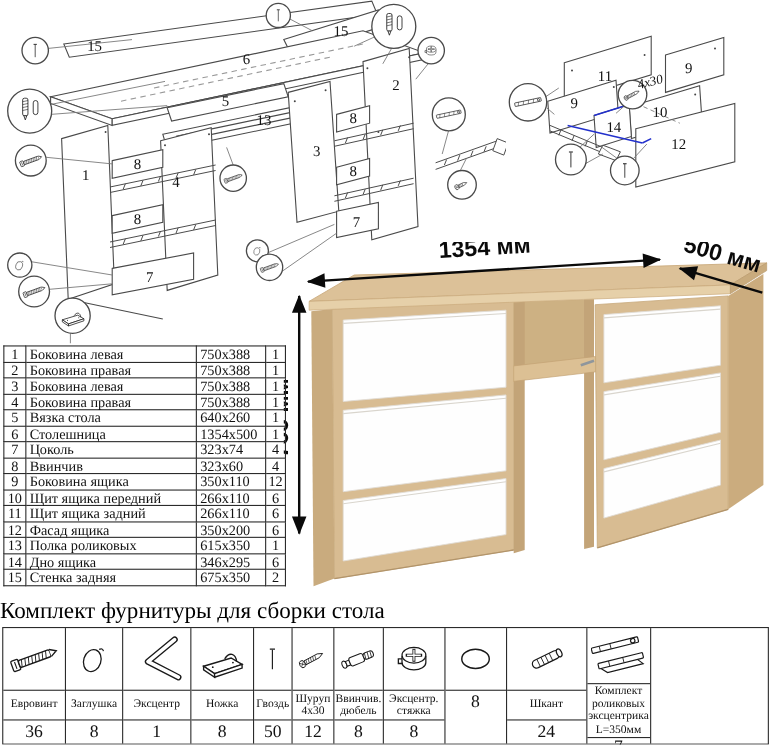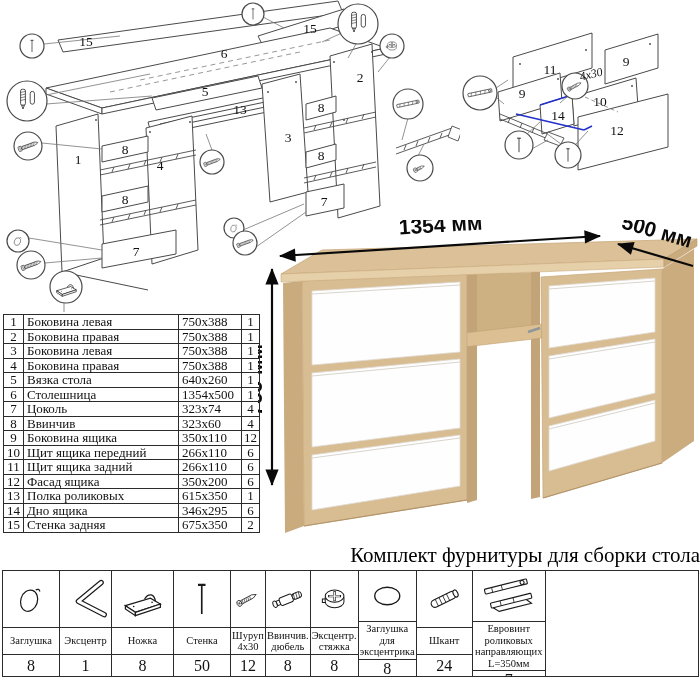--- a/index.html
+++ b/index.html
@@ -9,21 +9,21 @@
 
   
   .parts{position:absolute;left:3px;top:314px;border-collapse:collapse;font-size:13px;}
   .parts td{border:1px solid #2b2b2b;height:13.5px;padding:0 3px;line-height:13px;white-space:nowrap;}
   .parts .c-num{width:15px;text-align:center;padding:0 2px;}
   .parts .c-name{width:148px;margin-left:19px;}
   .parts .c-size{width:56px;}
   .parts .c-qty{width:15px;text-align:center;padding:0 1px;}
 
   
-  .title{position:absolute;left:0;top:543px;width:100%;text-align:right;font-size:21px;color:#000;}
+  .title{position:absolute;left:0;top:543px;width:100%;text-align:left;font-size:21px;color:#000;}
   .hw{position:absolute;left:2px;top:570px;width:695px;height:105px;display:flex;border:1px solid #2b2b2b;box-sizing:content-box;}
   .hw-col{display:flex;flex-direction:column;box-sizing:border-box;border-right:1px solid #2b2b2b;}
   .hw-col:nth-child(1){flex:0 0 57px}.hw-col:nth-child(2){flex:0 0 52px}
   .hw-col:nth-child(3){flex:0 0 62px}.hw-col:nth-child(4){flex:0 0 57px}
   .hw-col:nth-child(5){flex:0 0 35px}.hw-col:nth-child(6){flex:0 0 38px}
   .hw-col:nth-child(7){flex:0 0 38px}.hw-col:nth-child(8){flex:0 0 56px}
   .hw-col:nth-child(9){flex:0 0 56px}.hw-col:nth-child(10){flex:0 0 73px}
   .hw-col:nth-child(11){flex:0 0 43px}
   .hw-col:nth-child(12){flex:1;border-right:none;}
   .hw-iconbox{height:56px;border-bottom:1px solid #2b2b2b;display:flex;align-items:center;justify-content:center;}
@@ -587,20 +587,29 @@
           <td class="c-qty">2</td>
         </tr>
 
     </tbody>
   </table>
 
   <div class="title">Комплект фурнитуры для сборки стола</div>
 
   <div class="hw">
 
+      <div class="hw-col">
+        <div class="hw-iconbox">
+          <svg viewBox="0 0 60 60">
+            <use href="#euroscrew-icon"></use>
+          </svg>
+        </div>
+        <div class="hw-label">Евровинт</div>
+        <div class="hw-qty">36</div>
+      </div>
 
       <div class="hw-col">
         <div class="hw-iconbox">
           <svg viewBox="0 0 60 60">
             <use href="#plug-icon"></use>
           </svg>
         </div>
         <div class="hw-label">Заглушка</div>
         <div class="hw-qty">8</div>
       </div>
@@ -624,21 +633,21 @@
         <div class="hw-label">Ножка</div>
         <div class="hw-qty">8</div>
       </div>
 
       <div class="hw-col">
         <div class="hw-iconbox">
           <svg viewBox="0 0 60 60">
             <use href="#nail-icon"></use>
           </svg>
         </div>
-        <div class="hw-label">Стенка</div>
+        <div class="hw-label">Гвоздь</div>
         <div class="hw-qty">50</div>
       </div>
 
 
       <div class="hw-col">
         <div class="hw-iconbox">
           <svg viewBox="0 0 60 60">
             <use href="#screw-long-icon"></use>
           </svg>
         </div>
@@ -665,39 +674,38 @@
         <div class="hw-label">Эксцентр. стяжка</div>
         <div class="hw-qty">8</div>
       </div>
 
       <div class="hw-col">
         <div class="hw-iconbox">
           <svg viewBox="0 0 60 60">
             <use href="#cam-cover-icon"></use>
           </svg>
         </div>
-        <div class="hw-label">Заглушка для эксцентрика</div>
         <div class="hw-qty">8</div>
       </div>
 
       <div class="hw-col">
         <div class="hw-iconbox">
           <svg viewBox="0 0 60 60">
             <use href="#wood-dowel-icon"></use>
           </svg>
         </div>
         <div class="hw-label">Шкант</div>
         <div class="hw-qty">24</div>
       </div>
 
       <div class="hw-col">
         <div class="hw-iconbox">
           <svg viewBox="0 0 60 60">
             <use href="#slide-rail-icon"></use>
           </svg>
         </div>
-        <div class="hw-label">Евровинт роликовых направляющих L=350мм</div>
+        <div class="hw-label">Комплект роликовых эксцентрика L=350мм</div>
         <div class="hw-qty">7</div>
       </div>
 
   </div>
 
 </div>
 
 </body></html>

